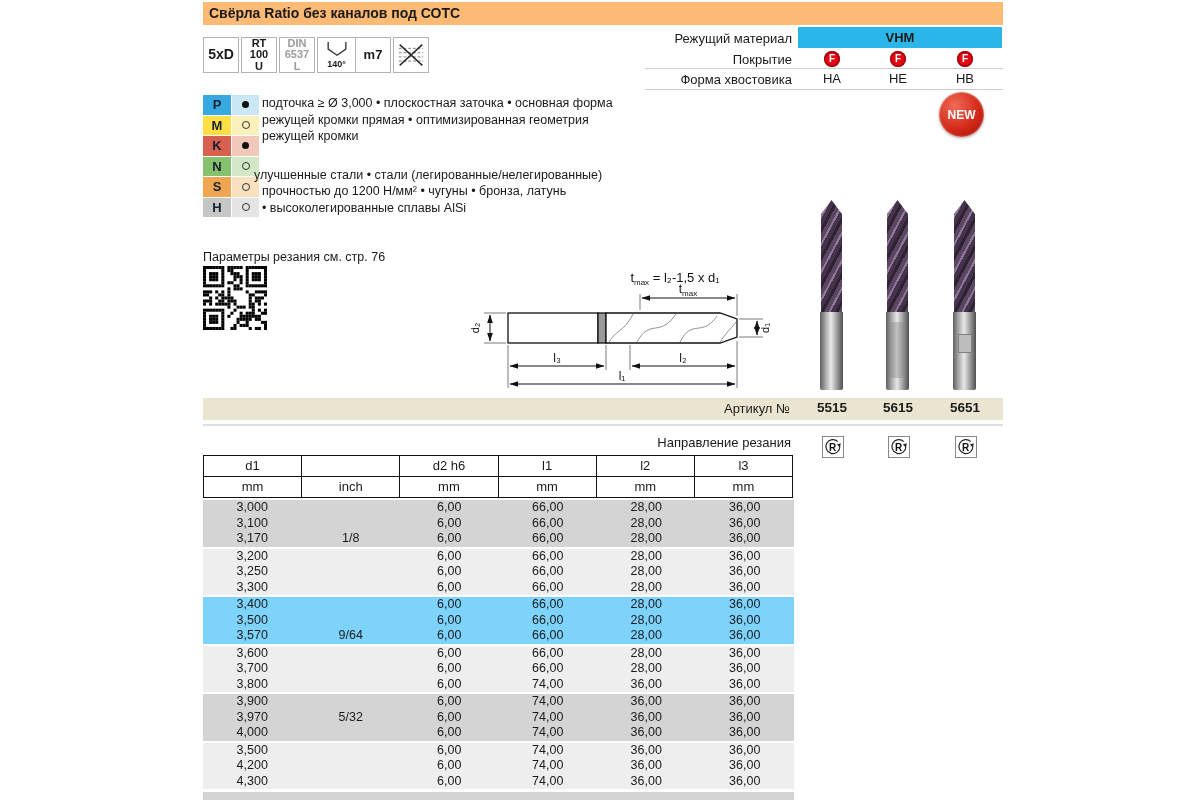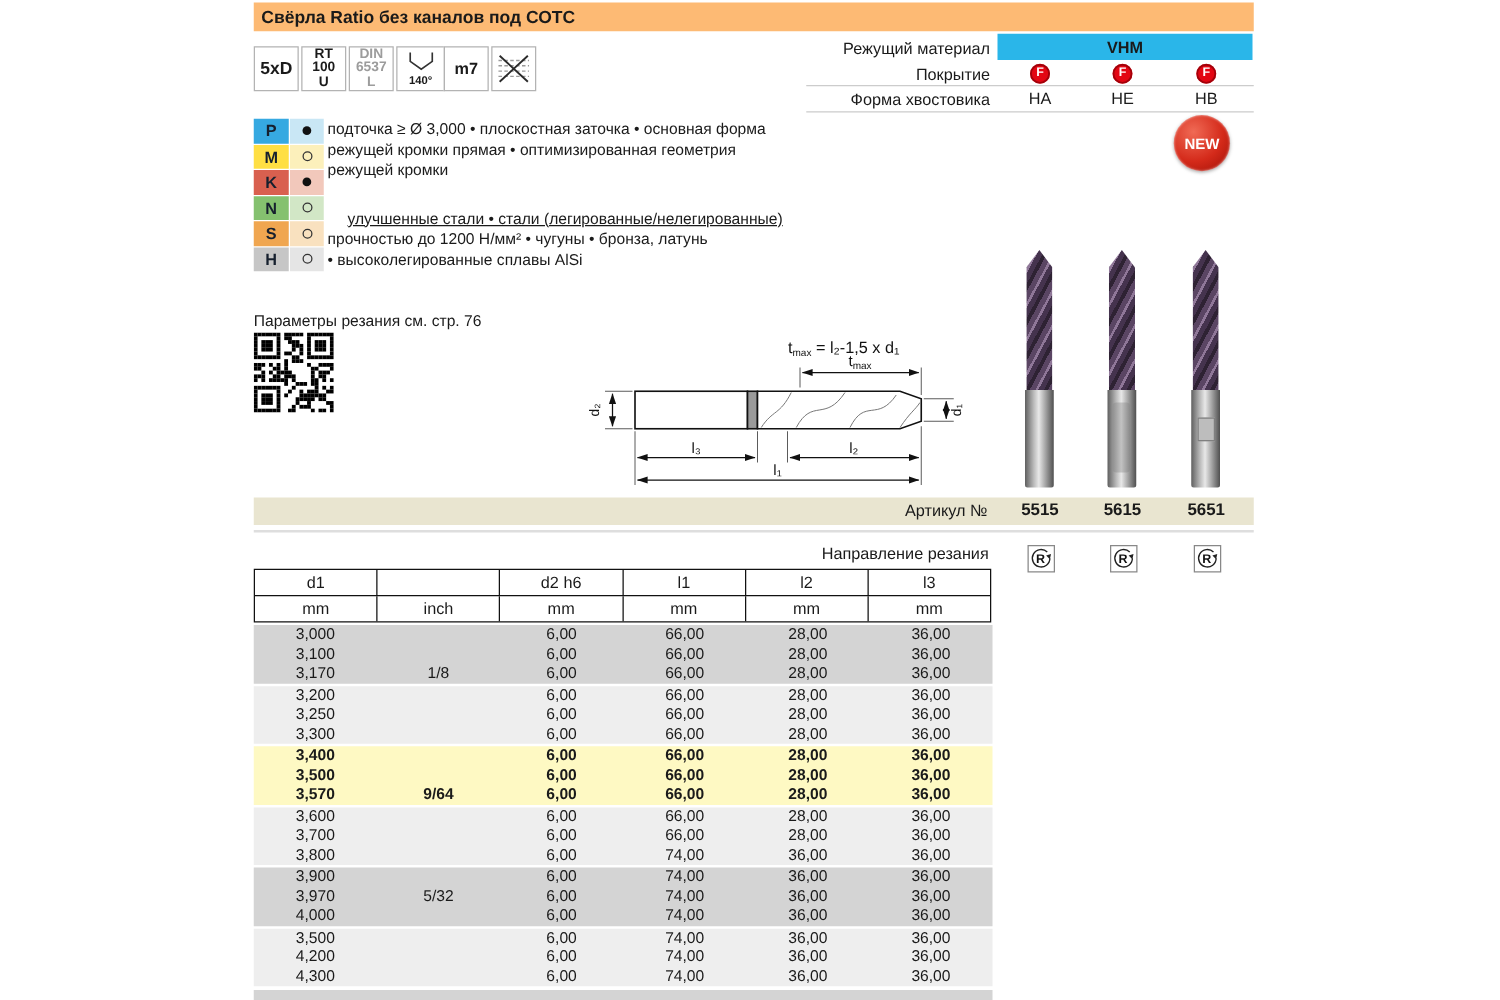--- a/index.html
+++ b/index.html
@@ -431,21 +431,21 @@
         </div>
         <div class="drow">
           <div class="dcell">3,300</div>
           <div class="dcell"></div>
           <div class="dcell">6,00</div>
           <div class="dcell">66,00</div>
           <div class="dcell">28,00</div>
           <div class="dcell">36,00</div>
         </div>
       </div>
-      <div class="row-group" style="background: #fef9c3; font-weight: bold;">
+      <div class="row-group" style="background: #7dd3fc;">
         <div class="drow">
           <div class="dcell">3,400</div>
           <div class="dcell"></div>
           <div class="dcell">6,00</div>
           <div class="dcell">66,00</div>
           <div class="dcell">28,00</div>
           <div class="dcell">36,00</div>
         </div>
         <div class="drow">
           <div class="dcell">3,500</div>
@@ -639,16 +639,16 @@
     <div class="mg-dot" style="position: absolute; left: 232px; top: 177px; width: 27px; height: 19.5px; background: rgb(249, 225, 191);">
       <span class="dot open"></span>
     </div>
     <div class="mg-letter" style="position: absolute; left: 203px; top: 197.5px; width: 28px; height: 19.5px; background: rgb(198, 198, 198);">H</div>
     <div class="mg-dot" style="position: absolute; left: 232px; top: 197.5px; width: 27px; height: 19.5px; background: rgb(229, 229, 229);">
       <span class="dot open"></span>
     </div>
     <div class="desc-line" style="position: absolute; left: 262px; top: 96px;">подточка ≥ Ø 3,000 • плоскостная заточка • основная форма</div>
     <div class="desc-line" style="position: absolute; left: 262px; top: 112.5px;">режущей кромки прямая • оптимизированная геометрия</div>
     <div class="desc-line" style="position: absolute; left: 262px; top: 129px;">режущей кромки</div>
-    <div class="desc-line" style="position: absolute; left: 278px; top: 167.5px; text-decoration: underline;">улучшенные стали • стали (легированные/нелегированные)</div>
+    <div class="desc-line" style="position: absolute; left: 254px; top: 167.5px;">улучшенные стали • стали (легированные/нелегированные)</div>
     <div class="desc-line" style="position: absolute; left: 262px; top: 184px;">прочностью до 1200 Н/мм² • чугуны • бронза, латунь</div>
     <div class="desc-line" style="position: absolute; left: 262px; top: 200.5px;">• высоколегированные сплавы AlSi</div>
   </div>
 
 </body></html>

